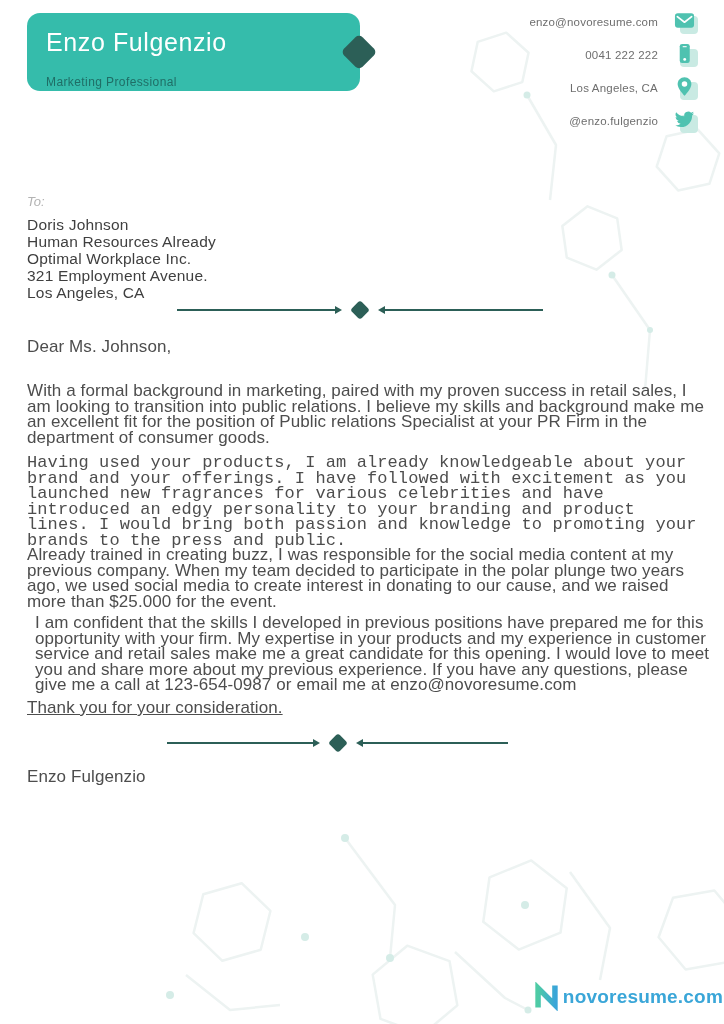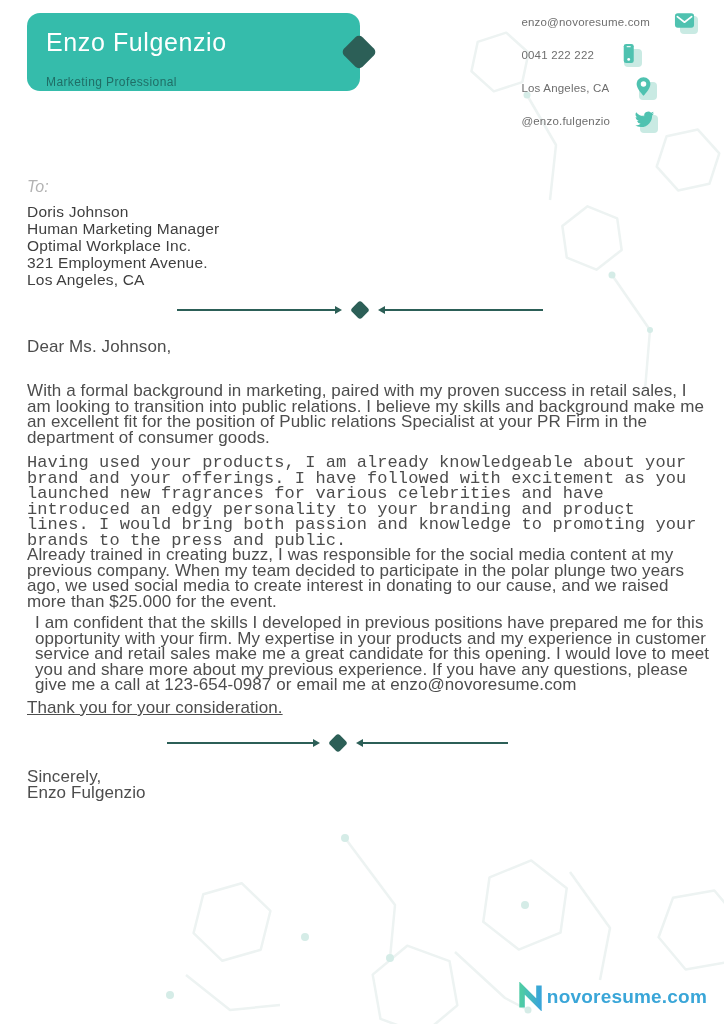--- a/index.html
+++ b/index.html
@@ -16,29 +16,29 @@
   
   .header-card{position:absolute;left:27px;top:13px;width:333px;height:78px;
     background:var(--accent);border-radius:13px;box-sizing:border-box;padding:15px 0 0 19px;}
   .header-name{color:#ffffff;font-size:25px;letter-spacing:.6px;font-weight:400;}
   .header-title{color:var(--header-title);font-size:12px;letter-spacing:.4px;margin-top:18px;}
   .header-diamond{position:absolute;left:346px;top:39px;width:26px;height:26px;
     background:var(--accent-dark);border-radius:5px;transform:rotate(45deg);}
 
   
   .contact{position:absolute;top:10px;right:26px;}
-  .contact-row{display:flex;align-items:center;gap:24px;height:24px;margin-bottom:9px;}
+  .contact-row{display:flex;align-items:center;justify-content:flex-end;gap:16px;height:24px;margin-bottom:9px;}
   .contact-label{font-size:11.5px;color:var(--contact-text);letter-spacing:.2px;white-space:nowrap;}
   .icon-wrap{position:relative;width:24px;height:24px;flex:0 0 24px;}
   .icon-shadow{position:absolute;left:6px;top:6px;width:18px;height:18px;background:var(--icon-shadow);border-radius:4px;}
   .icon-wrap svg{position:absolute;left:0;top:0;width:21px;height:21px;}
 
   
   .recipient{position:absolute;left:27px;top:178px;}
-  .to-label{font-size:16px;font-style:italic;color:var(--muted);margin-bottom:7px;}
+  .to-label{font-size:13px;font-style:italic;color:var(--muted);margin-bottom:7px;margin-top:16px;}
   .recipient-line{font-size:15.5px;line-height:17px;color:var(--recipient-text);letter-spacing:.2px;}
 
   
   .divider{position:absolute;display:flex;align-items:center;height:16px;}
   .divider-1{left:177px;top:302px;width:366px;}
   .divider-2{left:167px;top:735px;width:341px;}
   .dline{flex:1;height:1.5px;background:var(--accent-dark);}
   .arr-r{width:0;height:0;border-left:7px solid var(--accent-dark);
     border-top:4px solid transparent;border-bottom:4px solid transparent;}
   .arr-l{width:0;height:0;border-right:7px solid var(--accent-dark);
@@ -51,21 +51,21 @@
     color:var(--text);letter-spacing:.1px;}
   .salutation{top:339px;}
   .para-1{top:383px;}
   .para-2{top:455px;font-family:Liberation Mono, monospace;}
   .para-3{top:547px;}
   .para-4{top:615px;margin-left:8px;}
   .closing{top:700px;text-decoration:underline;}
   .signoff{top:769px;}
 
   
-  .brand{position:absolute;right:17px;bottom:13px;display:flex;align-items:center;gap:3px;z-index:1;margin-top:32px;}
+  .brand{position:absolute;right:1px;bottom:13px;display:flex;align-items:center;gap:3px;z-index:1;margin-top:32px;}
   .brand svg{width:27px;height:29px;}
   .brand-text{color:var(--brand-blue);font-size:19px;font-weight:bold;letter-spacing:.2px;}
 </style>
 </head>
 <body>
 
 <svg class="pattern" viewBox="0 0 724 1024" xmlns="http://www.w3.org/2000/svg">
   <g fill="none" stroke="#edf3f2" stroke-width="2.5" stroke-linejoin="round">
     <g transform="translate(500,62) rotate(12)">
         <polygon points="0,-30 26,-15 26,15 0,30 -26,15 -26,-15"></polygon>
@@ -160,21 +160,21 @@
         <svg viewBox="0 0 24 24">
             <path d="M23 4.9c-.8.4-1.7.6-2.6.8a4.5 4.5 0 0 0 2-2.5c-.9.5-1.9.9-2.9 1.1a4.5 4.5 0 0 0-7.7 4.1A12.8 12.8 0 0 1 2.5 3.7a4.5 4.5 0 0 0 1.4 6 4.4 4.4 0 0 1-2-.6v.1c0 2.2 1.5 4 3.6 4.4a4.5 4.5 0 0 1-2 .1 4.5 4.5 0 0 0 4.2 3.1A9 9 0 0 1 1 18.7a12.7 12.7 0 0 0 6.9 2c8.3 0 12.8-6.9 12.8-12.8v-.6c.9-.6 1.6-1.4 2.3-2.4z" fill="var(--icon-teal)"></path>
           </svg>
       </span>
     </div>
   </div>
 
   <div class="recipient">
     <div class="to-label">To:</div>
     <div class="recipient-line">Doris Johnson</div>
-    <div class="recipient-line">Human Marketing Manager</div>
+    <div class="recipient-line">Human Resources Already</div>
     <div class="recipient-line">Optimal Workplace Inc.</div>
     <div class="recipient-line">321 Employment Avenue.</div>
     <div class="recipient-line">Los Angeles, CA</div>
   </div>
 
   <div class="divider divider-1">
     <span class="dline"></span>
       <span class="arr-r"></span>
     <span class="ddiamond"></span>
     <span class="arr-l"></span>
@@ -190,21 +190,20 @@
 
   <div class="divider divider-2">
     <span class="dline"></span>
       <span class="arr-r"></span>
     <span class="ddiamond"></span>
     <span class="arr-l"></span>
       <span class="dline"></span>
   </div>
 
   <div class="body-text signoff">
-    <div>Sincerely,</div>
     <div>Enzo Fulgenzio</div>
   </div>
 
   <div class="brand">
     <svg viewBox="0 0 32 32">
       <defs>
         <linearGradient id="ngrad" x1="0" y1="0" x2="1" y2="0">
           <stop offset="0" stop-color="#4ecba5"></stop>
           <stop offset="1" stop-color="#3aa6d8"></stop>
         </linearGradient>

